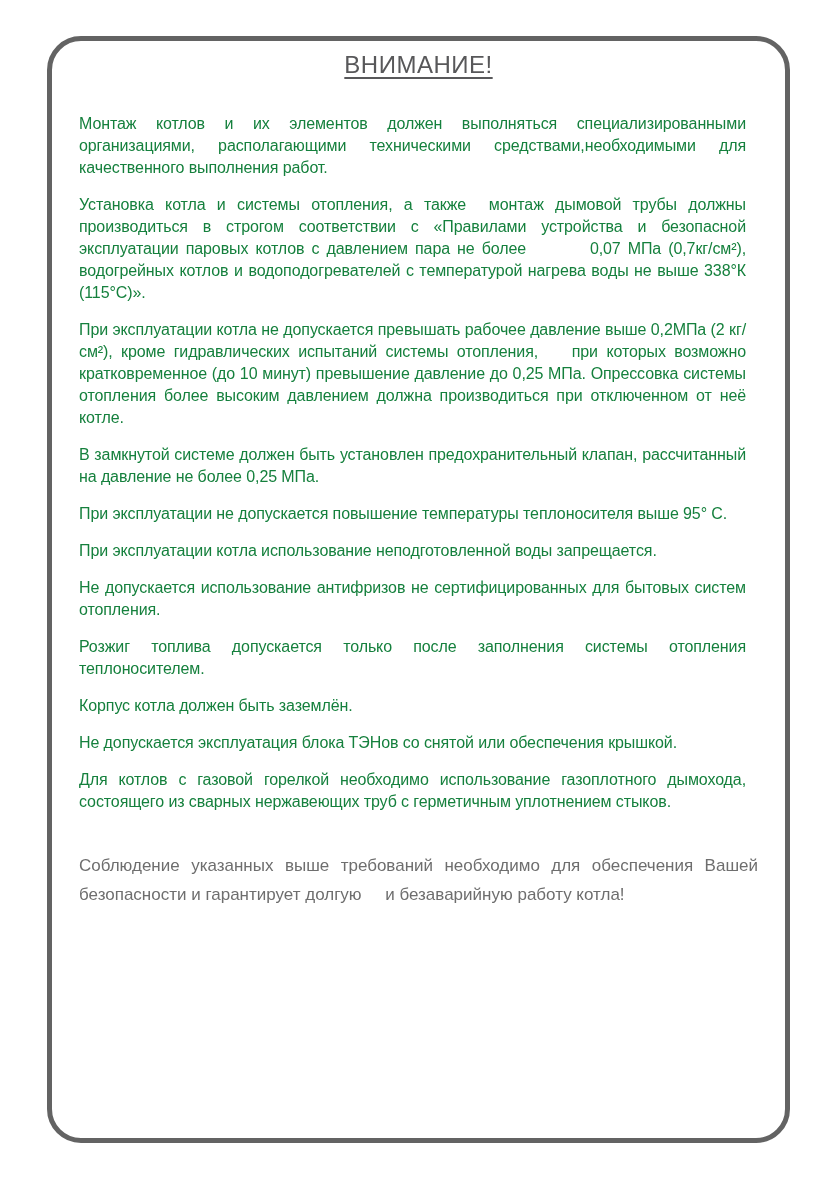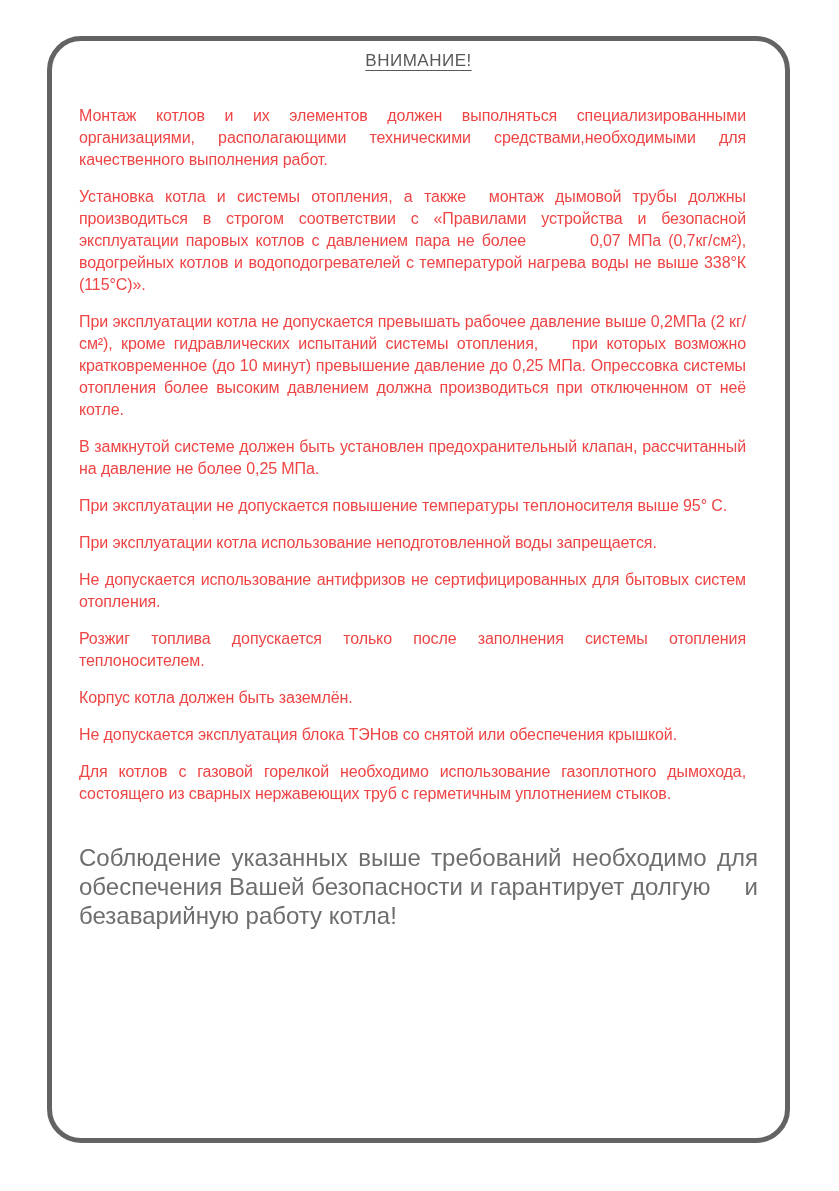--- a/index.html
+++ b/index.html
@@ -21,38 +21,38 @@
     height: 1107px;
     box-sizing: border-box;
     border: 5px solid #636363;
     border-radius: 34px;
     padding: 6px 27px 0 27px;
     background: #ffffff;
   }
   .title {
     margin: 4px 0 34px 0;
     text-align: center;
-    font-size: 17px;
+    font-size: 24px;
     font-weight: 400;
     color: #58585a;
     text-decoration: underline;
     text-underline-offset: 4px;
     letter-spacing: 0.5px;
   }
   .body-para {
     margin: 0 12px 15px 0;
     font-size: 16px;
     line-height: 22px;
-    color: #ef4444;
+    color: #15803d;
     text-align: justify;
     letter-spacing: -0.1px;
   }
   .closing-para {
     margin: 38px 0 0 0;
-    font-size: 24px;
+    font-size: 17px;
     line-height: 29px;
     color: #6e6e6e;
     text-align: justify;
   }
 </style>
 </head>
 <body>
 
 <div class="warning-box">
   <h1 class="title">ВНИМАНИЕ!</h1>

